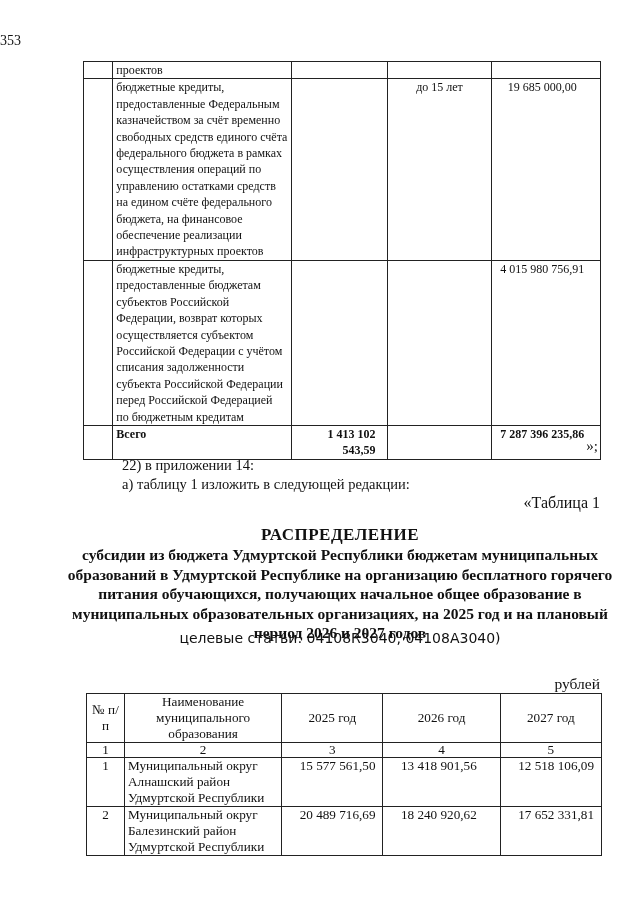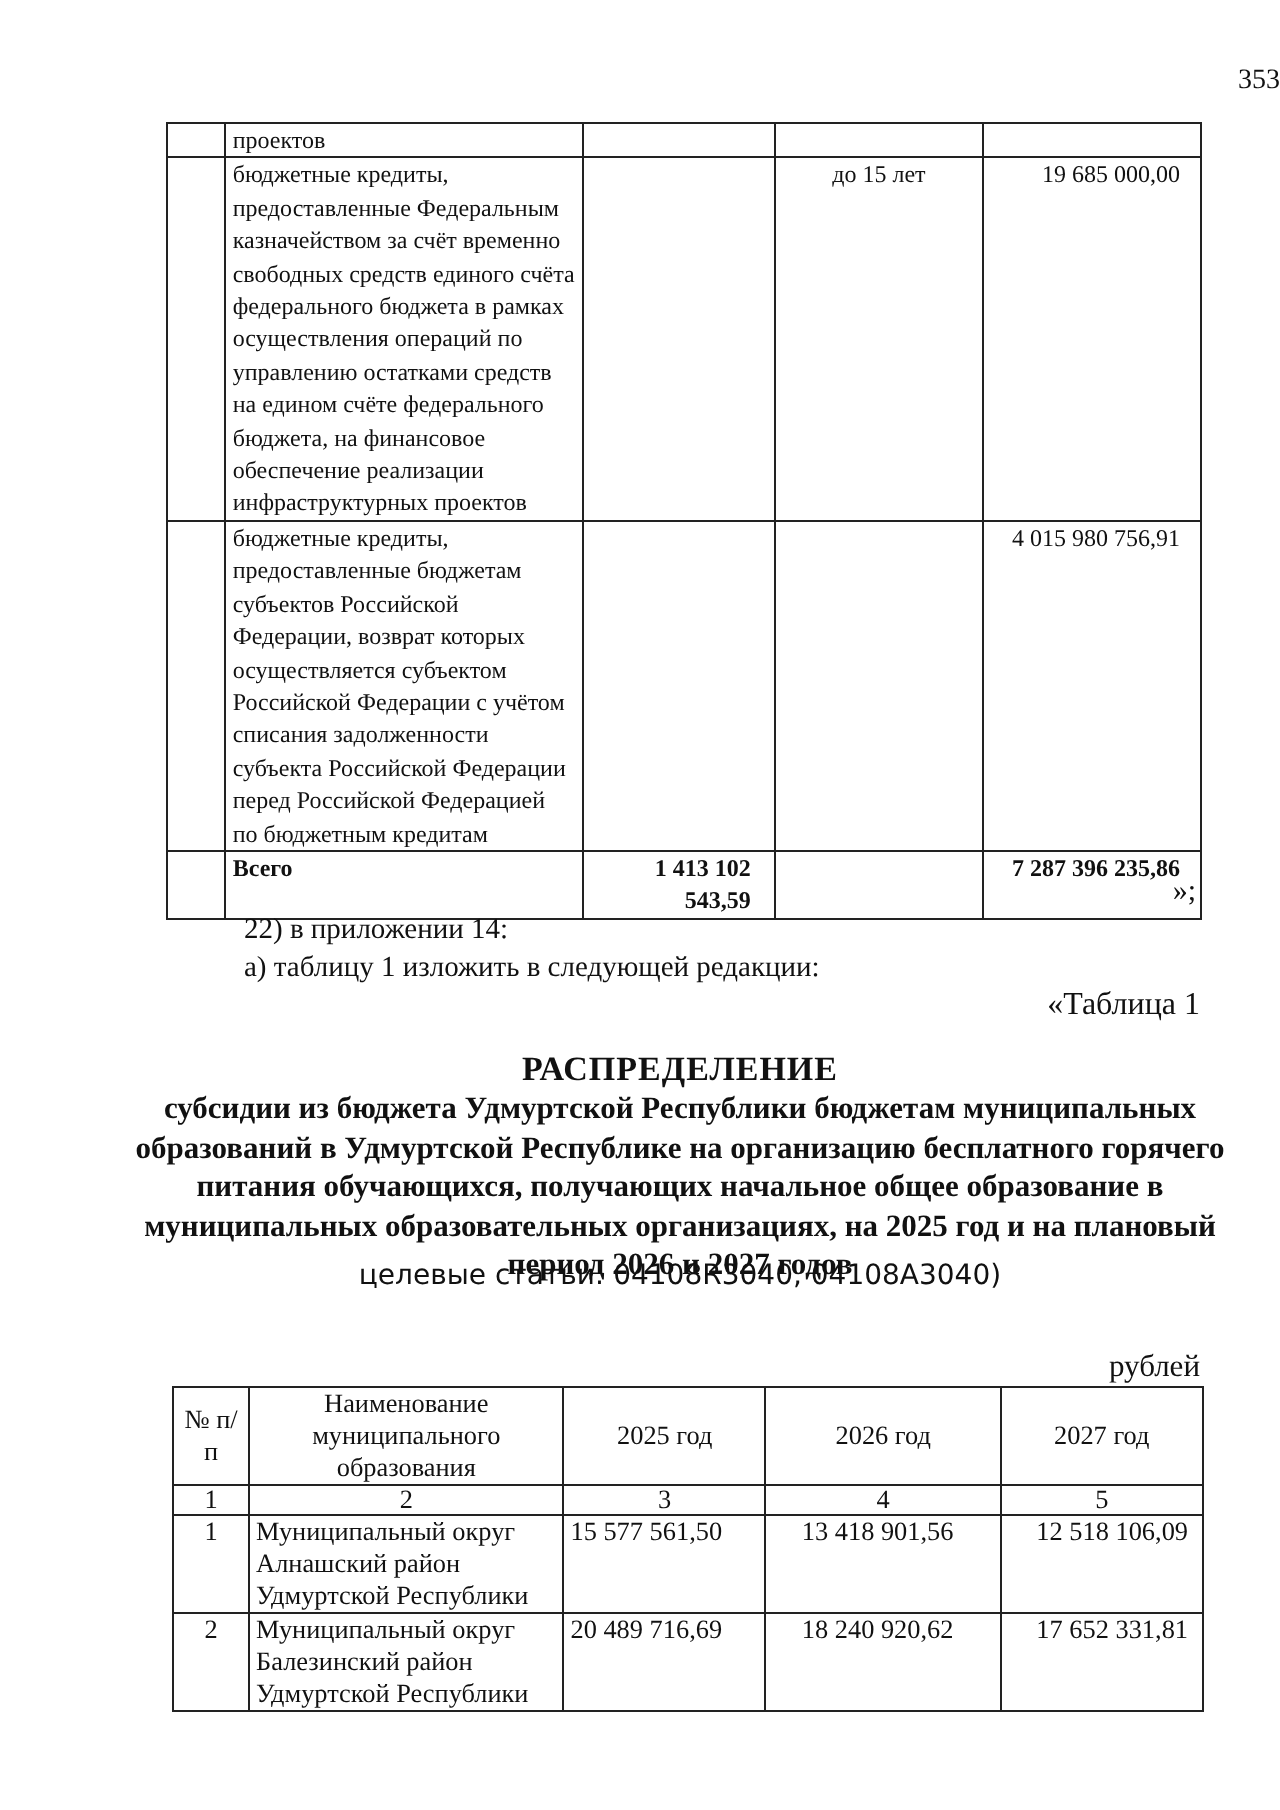--- a/index.html
+++ b/index.html
@@ -1,31 +1,31 @@
 <!DOCTYPE html>
 <html><head>
 <meta charset="utf-8">
 <style>
   html, body { margin: 0; padding: 0; }
   body {
     width: 640px; height: 905px; background: #ffffff; position: relative; overflow: hidden;
     font-family: "Liberation Serif", "DejaVu Serif", serif; color: #111;
   }
   .abs { position: absolute; }
-  .page-number { left: 0; width: 640px; top: 33px; text-align: right; font-size: 14px; }
+  .page-number { left: 0; width: 640px; top: 33px; text-align: left; font-size: 14px; }
 
   
   table { border-collapse: collapse; }
   .t1 { position: absolute; left: 83px; top: 61px; width: 518px; font-size: 12px; line-height: 16.4px; }
   .t1 td { border: 1px solid #222; vertical-align: top; padding: 0 3px; }
   .t1 .c1 { width: 24px; }
   .t1 .c2 { width: 177px; }
   .t1 .c3 { width: 84px; }
   .t1 .c4 { width: 102px; text-align: center; }
-  .t1 .c5 { width: 100px; text-align: right; padding-right: 10px; }
+  .t1 .c5 { width: 100px; text-align: center; padding-right: 10px; }
   .t1 td.bold { font-weight: bold; }
 
   .quote-end { right: 42px; top: 438px; font-size: 15px; }
   .para { left: 122px; font-size: 16px; font-family: Liberation Serif, serif; font-size: 14.5px; }
   .p22 { top: 457px; }
   .pa { top: 476px; }
   .table-label { right: 40px; top: 494px; font-size: 16px; }
 
   .heading { left: 60px; width: 560px; text-align: center; }
   .h-title { top: 525px; font-weight: bold; font-size: 17px; letter-spacing: 0.5px; }
@@ -34,21 +34,21 @@
 
   .currency { right: 40px; top: 675px; font-size: 15.5px; }
 
   
   .t2 { position: absolute; left: 86px; top: 693px; width: 516px; font-size: 13.2px; line-height: 16px; }
   .t2 td { border: 1px solid #222; padding: 0 3px; vertical-align: top; }
   .t2 .h td { vertical-align: middle; text-align: center; height: 46px; }
   .t2 .n td { text-align: center; height: 14px; line-height: 14px; }
   .t2 .k1 { width: 32px; text-align: center; margin-left: 26px; }
   .t2 .k2 { width: 153px; }
-  .t2 .k3 { width: 93px; padding-right: 7px; }
+  .t2 .k3 { width: 93px; text-align: right; padding-right: 7px; }
   .t2 .k4 { width: 93px; text-align: right; padding-right: 23px; }
   .t2 .k5 { width: 93px; text-align: right; padding-right: 7px; }
   .t2 .h td.k3, .t2 .h td.k4, .t2 .h td.k5, .t2 .n td.k3, .t2 .n td.k4, .t2 .n td.k5 { text-align: center; padding-right: 3px; }
   .t2 .row td { height: 48px; }
 </style>
 </head>
 <body>
 
 <div class="abs page-number">353</div>
 

